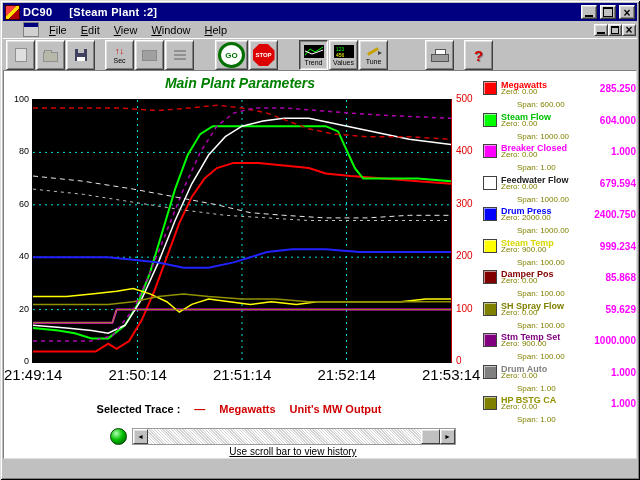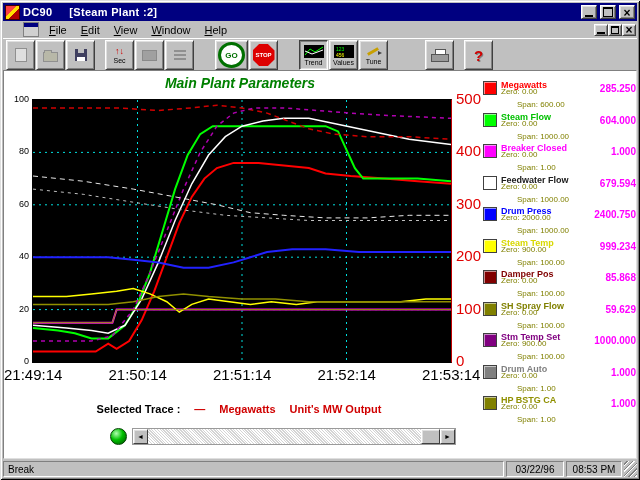--- a/index.html
+++ b/index.html
@@ -74,21 +74,21 @@
           border:1px solid;border-color:#808080 #dfdfdf #dfdfdf #808080;}
   .chart-title{position:absolute;left:27px;top:4px;width:418px;text-align:center;color:#008000;
                font-size:14px;font-weight:bold;font-style:italic;}
   .trend-chart{position:absolute;left:1px;top:22px;width:478px;height:302px;}
   .plot{position:absolute;left:27px;top:6px;width:418px;height:262px;background:#000;
         border:1px solid #000;border-right-color:#c00000;}
   .yl,.yr{position:absolute;top:1px;height:272px;display:flex;flex-direction:column;justify-content:space-between;}
   .yl{left:0;width:24px;align-items:flex-end;}
   .yr{left:451px;width:26px;align-items:flex-start;}
   .yl span{font-size:9px;color:#000;line-height:10px;}
-  .yr span{font-size:15px;color:#e00000;line-height:10px;}
+  .yr span{font-size:10px;color:#e00000;line-height:10px;}
   .xl{position:absolute;left:-1px;top:273px;width:474px;display:flex;justify-content:space-between;}
   .xl span{width:56px;text-align:center;font-size:15px;color:#000;}
   .x-title{position:absolute;left:27px;top:288px;width:418px;text-align:center;font-size:10px;font-weight:bold;color:#000;}
 
   .sel-row{position:absolute;left:20px;top:332px;width:430px;display:flex;justify-content:center;gap:14px;align-items:baseline;}
   .sel-label{font-size:11px;font-weight:bold;color:#000;}
   .sel-dash{font-size:11px;font-weight:bold;color:#d00000;}
   .sel-name,.sel-desc{font-size:11px;font-weight:bold;color:#d00000;}
 
   .ball{position:absolute;left:106px;top:357px;width:15px;height:15px;border-radius:50%;border:1px solid #004000;
@@ -288,20 +288,21 @@
     </div>
 
     <div class="ball"></div>
     <div class="hscroll">
       <button class="sb-btn">◄</button>
       <div class="sb-track">
         <div class="sb-thumb"></div>
       </div>
       <button class="sb-btn">►</button>
     </div>
+    <div class="hint">Use scroll bar to view history</div>
 
     <div class="legend">
         <div class="leg-entry">
     <span class="swatch" style="background: rgb(255, 0, 0);"></span>
     <span class="leg-name" style="color: rgb(255, 0, 0);">Megawatts</span>
     <span class="leg-zero">Zero: 0.00</span>
     <span class="leg-span">Span: 600.00</span>
     <span class="leg-value">285.250</span>
   </div>
         <div class="leg-entry">
@@ -370,19 +371,13 @@
         <div class="leg-entry">
     <span class="swatch" style="background: rgb(128, 128, 0);"></span>
     <span class="leg-name" style="color: rgb(144, 144, 0);">HP BSTG CA</span>
     <span class="leg-zero">Zero: 0.00</span>
     <span class="leg-span">Span: 1.00</span>
     <span class="leg-value">1.000</span>
   </div>
       </div>
   </div>
 
-  <div class="statusbar">
-    <div class="sb-panel sb-mode">Break</div>
-    <div class="sb-panel sb-date">03/22/96</div>
-    <div class="sb-panel sb-time">08:53 PM</div>
-    <div class="grip"></div>
-  </div>
 </div>
 
 </body></html>

